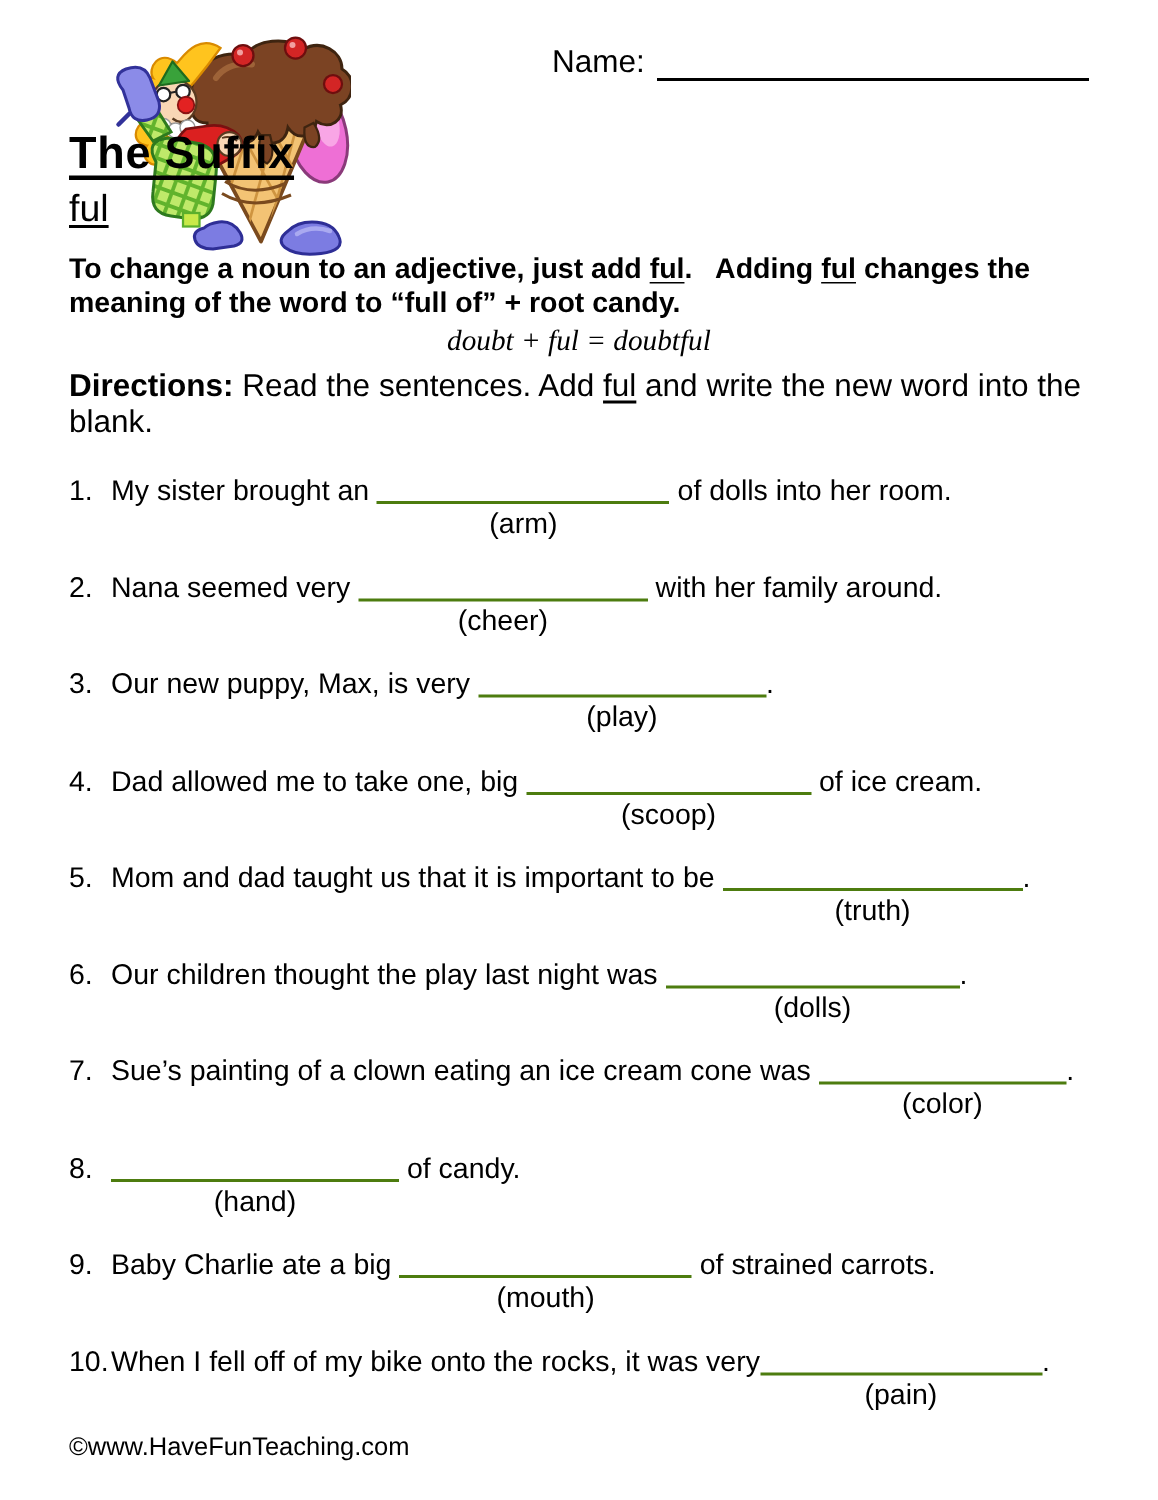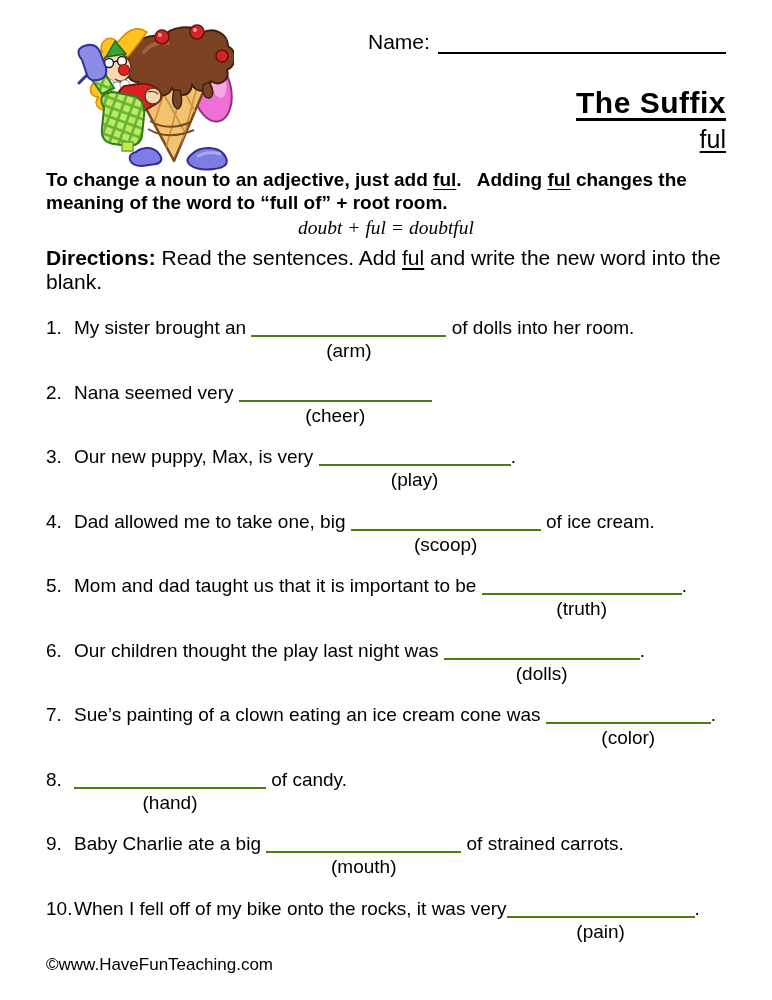--- a/index.html
+++ b/index.html
@@ -10,21 +10,21 @@
     font-family:"Liberation Sans", sans-serif;
     overflow:hidden; position:relative;
   }
 
   
   .header { position:relative; height:150px; }
   .clown { position:absolute; left:6px; top:24px; width:182px; height:148px; }
   .name-row { position:absolute; left:322px; right:0; top:30px; display:flex; align-items:flex-end; }
   .name-label { font-size:21px; padding-right:8px; line-height:24px; }
   .name-line { flex:1; border-bottom:2px solid #000; height:22px; }
-  .title-wrap { position:absolute; left:0; right:0; top:86px; text-align:right; }
+  .title-wrap { position:absolute; left:0; right:0; top:86px; text-align:left; }
   .title {
     font-size:30px; font-weight:700; letter-spacing:.5px;
     text-decoration:underline; text-decoration-thickness:2.5px; text-underline-offset:5px;
   }
   .subtitle {
     font-size:25px; margin-top:5px;
     text-decoration:underline; text-decoration-thickness:2px; text-underline-offset:3px;
   }
 
   
@@ -137,36 +137,36 @@
     <span class="name-label">Name:</span>
     <span class="name-line"></span>
   </div>
 
   <div class="title-wrap">
     <div class="title">The Suffix</div>
     <div class="subtitle">ful</div>
   </div>
 </div>
 
-<p class="intro"><span>To change a noun to an adjective, just add </span><span class="u">ful</span><span>.   Adding </span><span class="u">ful</span><span> changes the</span><br><span>meaning of the word to “full of” + root room.</span></p>
+<p class="intro"><span>To change a noun to an adjective, just add </span><span class="u">ful</span><span>.   Adding </span><span class="u">ful</span><span> changes the</span><br><span>meaning of the word to “full of” + root candy.</span></p>
 
 <div class="example">doubt + ful = doubtful</div>
 
 <p class="directions"><span class="label">Directions:</span><span> Read the sentences. Add </span><span class="u">ful</span><span> and write the new word into the blank.</span></p>
 
 <div class="questions">
 
   <div class="question">
     <span class="q-num">1.</span>
     <span class="q-body"><span>My sister brought an </span><span class="blank" style="width:195px"><span class="hint">(arm)</span></span><span> of dolls into her room.</span></span>
   </div>
 
   <div class="question">
     <span class="q-num">2.</span>
-    <span class="q-body"><span>Nana seemed very </span><span class="blank" style="width:193px"><span class="hint">(cheer)</span></span></span>
+    <span class="q-body"><span>Nana seemed very </span><span class="blank" style="width:193px"><span class="hint">(cheer)</span></span><span> with her family around.</span></span>
   </div>
 
   <div class="question">
     <span class="q-num">3.</span>
     <span class="q-body"><span>Our new puppy, Max, is very </span><span class="blank" style="width:192px"><span class="hint">(play)</span></span><span>.</span></span>
   </div>
 
   <div class="question">
     <span class="q-num">4.</span>
     <span class="q-body"><span>Dad allowed me to take one, big </span><span class="blank" style="width:190px"><span class="hint">(scoop)</span></span><span> of ice cream.</span></span>

